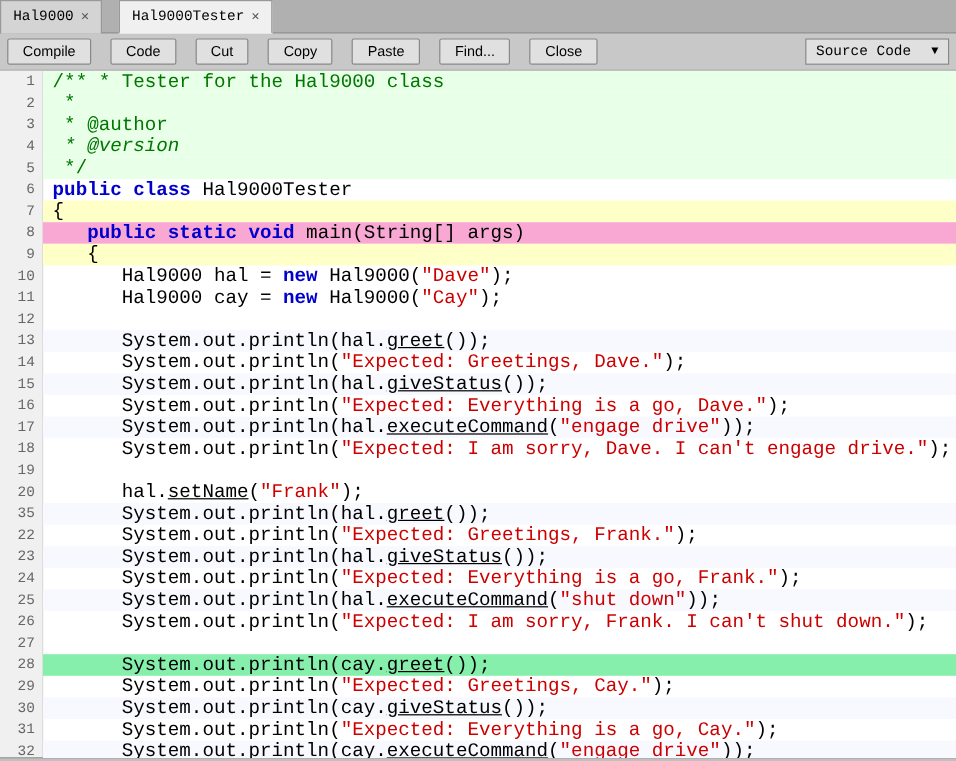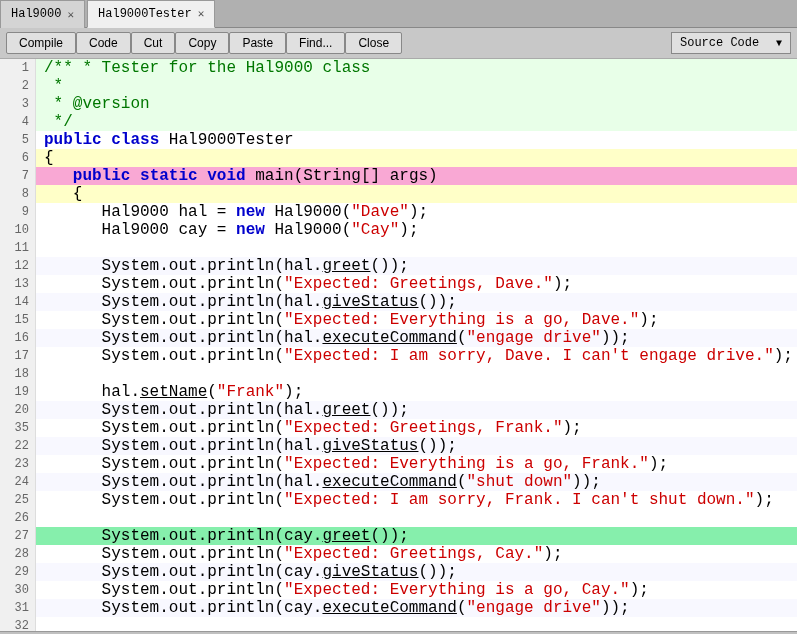--- a/index.html
+++ b/index.html
@@ -16,40 +16,40 @@
     .tab {
       display: flex;
       align-items: center;
       padding: 4px 10px;
       background: #d4d4d4;
       border: 1px solid #999;
       border-bottom: none;
       cursor: pointer;
       font-size: 12px;
       height: 28px;
-      margin-right: 2px;
+      margin-right: 14px;
     }
     .tab.active {
       background: #f0f0f0;
       border-bottom: 1px solid #f0f0f0;
     }
     .tab-close {
       margin-left: 6px;
       cursor: pointer;
       font-size: 11px;
       color: #555;
     }
 
     
     .toolbar {
       display: flex;
       align-items: center;
       background: #c8c8c8;
       padding: 4px 6px;
-      gap: 0;
+      gap: 16px;
       border-bottom: 1px solid #aaa;
     }
     .toolbar-btn {
       padding: 3px 12px;
       background: #e0e0e0;
       border: 1px solid #888;
       cursor: pointer;
       font-size: 12px;
       border-radius: 2px;
     }
@@ -179,21 +179,22 @@
       <div>27</div>
       <div>28</div>
       <div>29</div>
       <div>30</div>
       <div>31</div>
       <div>32</div>
     </div>
   <div class="code-area" id="code-area">
       <div class="code-line" style="background: rgb(232, 255, 232);"><span style="color:#007700">/** * Tester for the Hal9000 class</span></div>
       <div class="code-line" style="background: rgb(232, 255, 232);"><span style="color:#007700"> *</span></div>
-      <div class="code-line" style="background: rgb(232, 255, 232);"><span style="color:#007700"> * @version</span></div>
+      <div class="code-line" style="background: rgb(232, 255, 232);"><span style="color:#007700"> * @author</span></div>
+      <div class="code-line" style="background: rgb(232, 255, 232); font-style: italic;"><span style="color:#007700"> * @version</span></div>
       <div class="code-line" style="background: rgb(232, 255, 232);"><span style="color:#007700"> */</span></div>
       <div class="code-line"><span class="kw">public</span> <span class="kw">class</span> Hal9000Tester</div>
       <div class="code-line" style="background: rgb(255, 255, 200);">{</div>
       <div class="code-line" style="background: #f9a8d4;">   <span class="kw">public</span> <span class="kw">static</span> <span class="kw">void</span> main(String[] args)</div>
       <div class="code-line" style="background: rgb(255, 255, 200);">   {</div>
       <div class="code-line">      Hal9000 hal = <span class="kw">new</span> Hal9000(<span style="color:#cc0000">"Dave"</span>);</div>
       <div class="code-line">      Hal9000 cay = <span class="kw">new</span> Hal9000(<span style="color:#cc0000">"Cay"</span>);</div>
       <div class="code-line"></div>
       <div class="code-line" style="background: rgb(248, 248, 255);">      System.out.println(hal.<span style="text-decoration:underline">greet</span>());</div>
       <div class="code-line">      System.out.println(<span style="color:#cc0000">"Expected: Greetings, Dave."</span>);</div>

